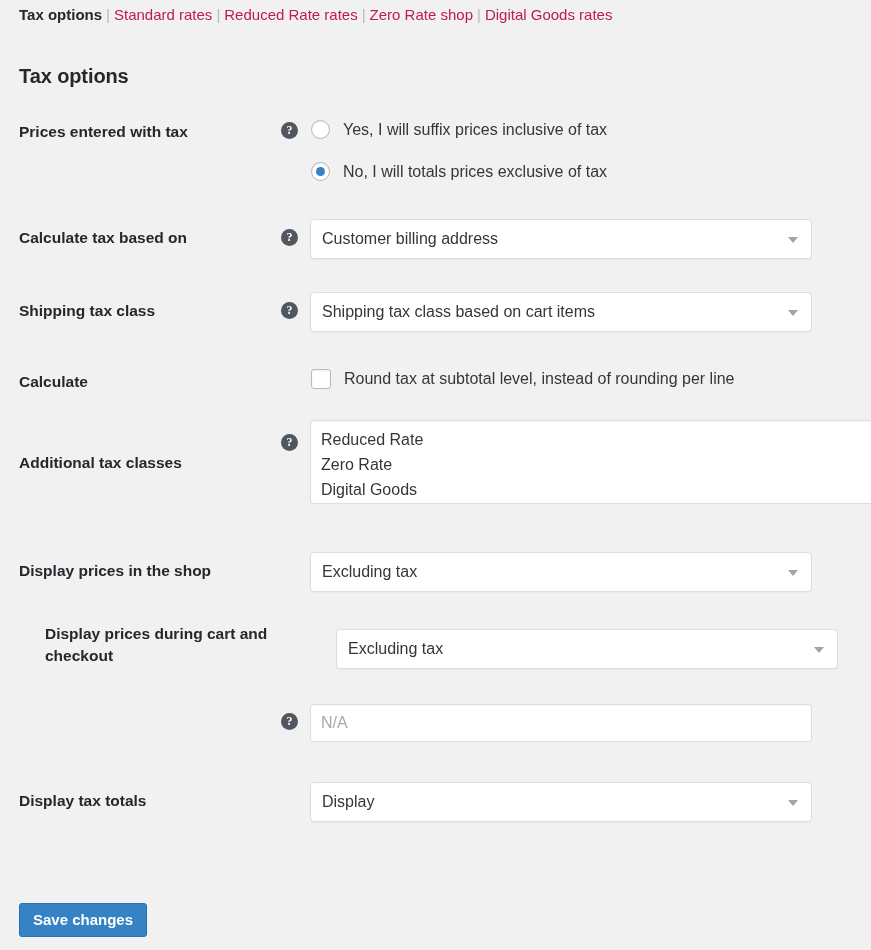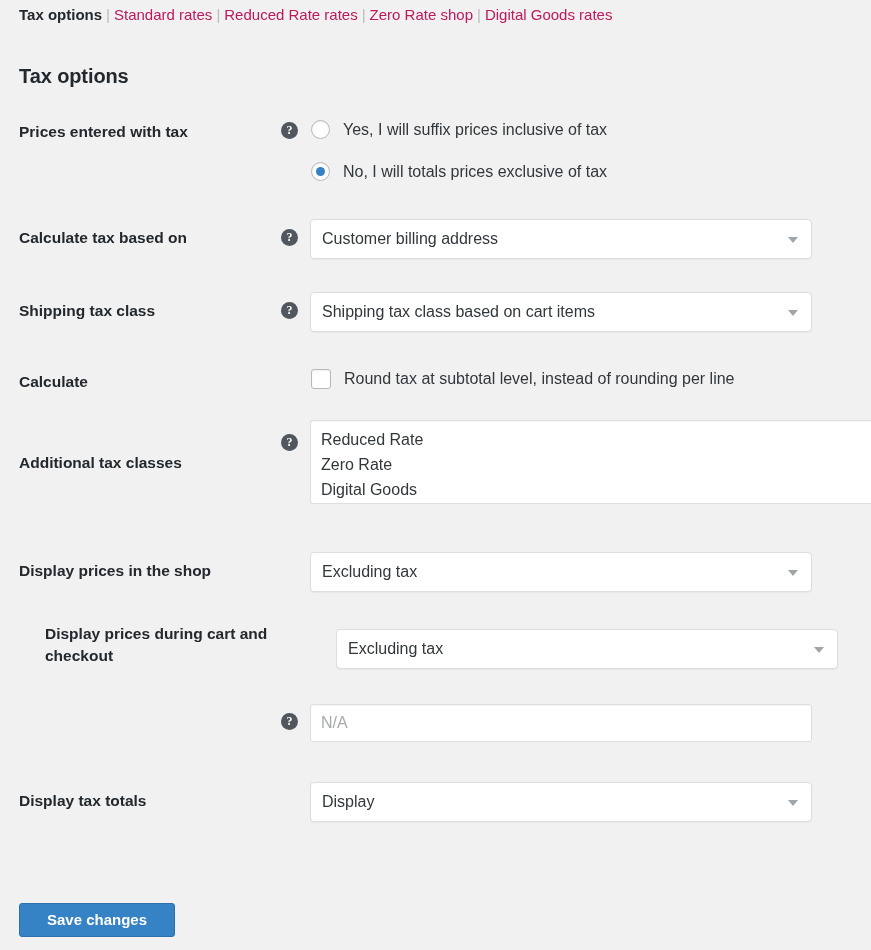--- a/index.html
+++ b/index.html
@@ -163,21 +163,21 @@
     line-height: 25px;
     overflow: hidden;
     box-shadow: inset 0 1px 2px rgba(0,0,0,.04);
   }
 
   
   .save-btn {
     position: absolute;
     left: 19px; top: 903px;
     height: 34px;
-    padding: 0 27px;
+    padding: 0 13px;
     background: #3582c4;
     border: 1px solid #2b6fab;
     border-radius: 3px;
     color: #fff;
     font-size: 15px;
     font-weight: bold;
     line-height: 32px;
     cursor: pointer;
     font-family: "Liberation Sans", sans-serif;
   }

